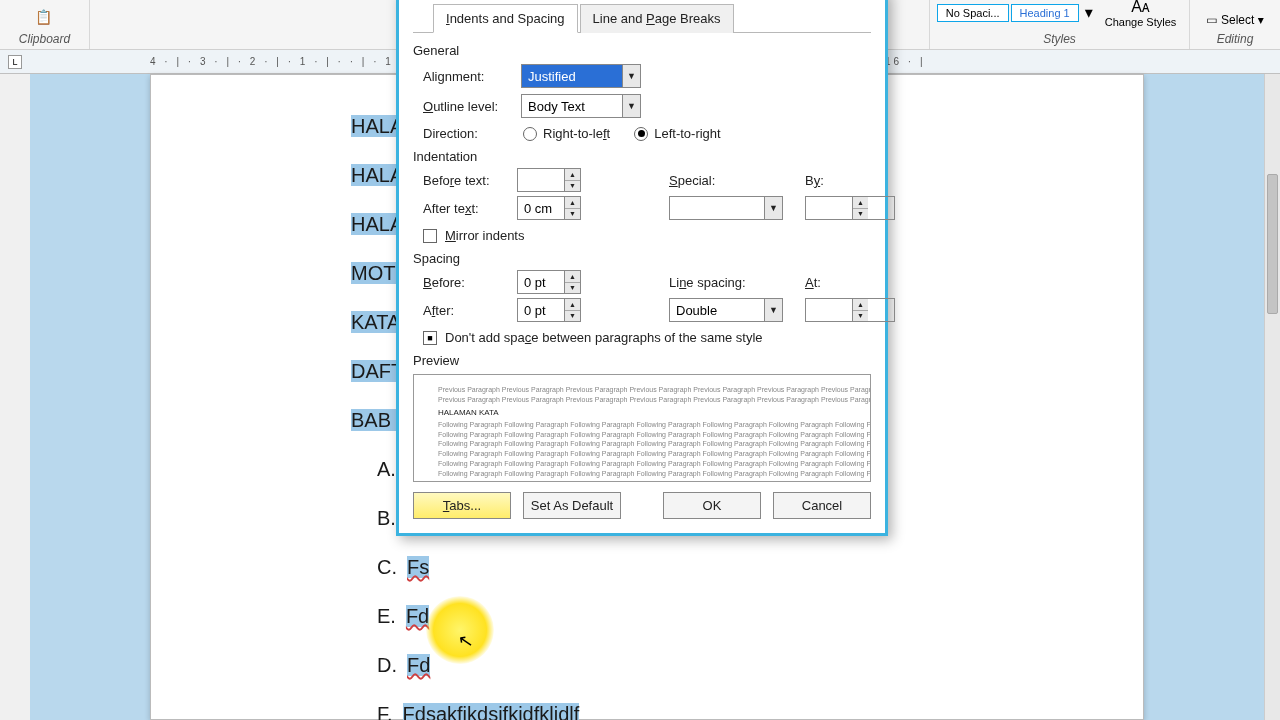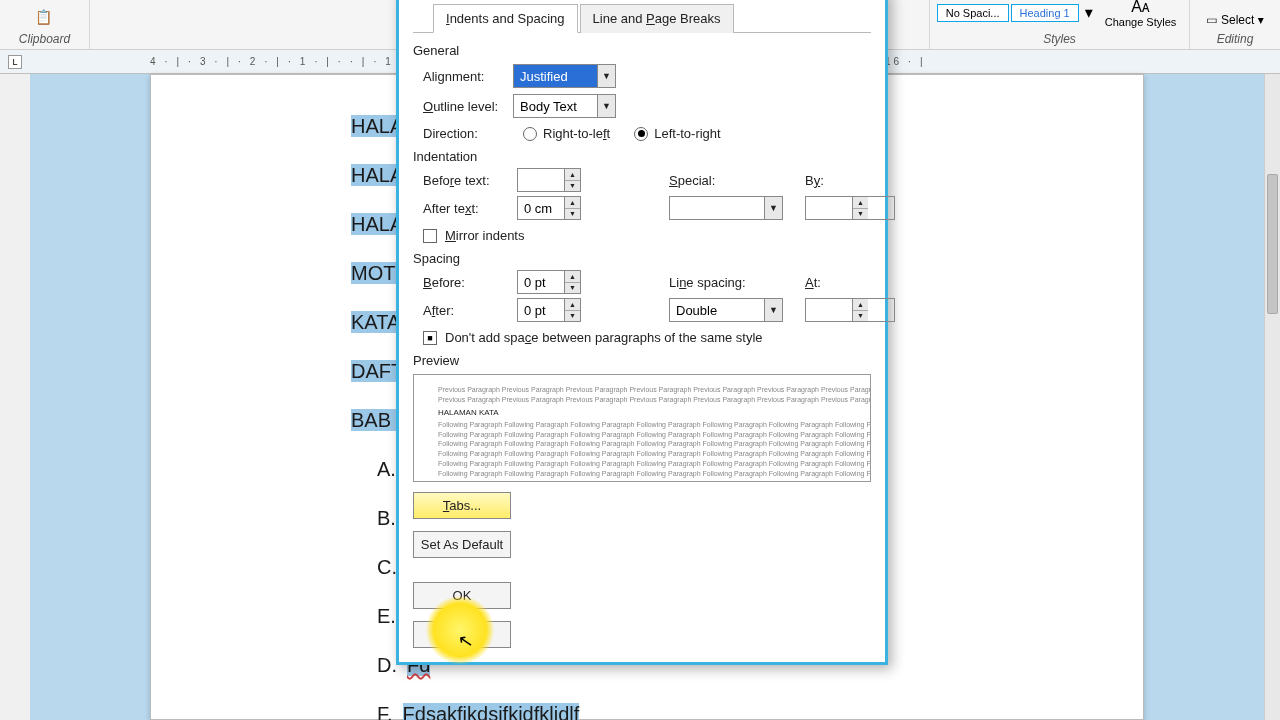--- a/index.html
+++ b/index.html
@@ -37,24 +37,24 @@
 .doc-line.indent { padding-left: 26px; }
 
 
 .dialog { position: absolute; left: 396px; top: -10px; width: 492px; background: #fff; border: 3px solid #3bb3e0; box-shadow: 4px 4px 12px rgba(0,0,0,0.3); z-index: 100; }
 .dialog-body { padding: 10px 14px 14px 14px; font-size: 13px; color: #222; }
 .tabs-row { display: flex; border-bottom: 1px solid #b8b8b8; margin-bottom: 10px; }
 .tab { padding: 6px 12px; border: 1px solid #b8b8b8; border-bottom: none; background: #f0f0f0; margin-right: 2px; font-size: 13px; position: relative; top: 1px; }
 .tab.active { background: #fff; border-bottom: 1px solid #fff; margin-left: 20px; }
 
 .section-title { font-size: 13px; margin: 6px 0 4px 0; color: #222; }
-.form-row { display: flex; align-items: center; margin: 6px 0; padding-left: 10px; }
+.form-row { display: flex; align-items: center; margin: 6px 0; padding-left: 10px; gap: 8px; }
 .form-label { width: 90px; font-size: 13px; }
 .combo { position: relative; display: inline-flex; border: 1px solid #888; height: 24px; }
-.combo input { border: none; padding: 0 6px; font-size: 13px; width: 83px; outline: none; }
+.combo input { border: none; padding: 0 6px; font-size: 13px; width: 100px; outline: none; }
 .combo .dd { width: 18px; background: #e8e8e8; border-left: 1px solid #888; display: flex; align-items: center; justify-content: center; font-size: 9px; cursor: pointer; }
 .combo.selected input { background: #2a6fd6; color: #fff; }
 .spinner { position: relative; display: inline-flex; border: 1px solid #888; height: 24px; }
 .spinner input { border: none; padding: 0 6px; font-size: 13px; width: 46px; outline: none; }
 .spin-btns { width: 16px; display: flex; flex-direction: column; border-left: 1px solid #888; }
 .spin-btns div { flex: 1; background: #e8e8e8; display: flex; align-items: center; justify-content: center; font-size: 7px; cursor: pointer; border-bottom: 1px solid #aaa; }
 .spin-btns div:last-child { border-bottom: none; }
 
 .radio-row { display: flex; align-items: center; gap: 24px; padding-left: 10px; margin: 8px 0; }
 .radio-opt { display: flex; align-items: center; gap: 6px; font-size: 13px; }
@@ -65,21 +65,21 @@
 .checkbox { width: 14px; height: 14px; border: 1px solid #666; display: flex; align-items: center; justify-content: center; font-size: 11px; color: #000; }
 .checkbox.checked::after { content: "■"; font-size: 9px; }
 
 .two-col { display: grid; grid-template-columns: 240px 130px 90px; gap: 4px 6px; align-items: center; padding-left: 10px; margin: 4px 0; }
 .col-label { font-size: 13px; }
 
 .preview-box { border: 1px solid #999; height: 108px; margin: 6px 0 10px 0; padding: 10px 24px; font-size: 7px; color: #888; line-height: 1.4; overflow: hidden; }
 .preview-box .pline { white-space: nowrap; }
 .preview-box .sample { color: #222; font-size: 8px; margin: 2px 0; }
 
-.dlg-buttons { display: flex; gap: 12px; justify-content: space-between; margin-top: 8px; flex-direction: column; }
+.dlg-buttons { display: flex; gap: 12px; justify-content: space-between; margin-top: 8px; }
 .dlg-btn { border: 1px solid #888; background: #f4f4f4; padding: 5px 0; font-size: 13px; width: 98px; text-align: center; cursor: pointer; }
 .dlg-btn.tabs-btn { background: linear-gradient(to bottom, #fff9c0, #ffed6b); position: relative; }
 
 
 .highlight { position: absolute; width: 68px; height: 68px; border-radius: 50%; background: radial-gradient(circle, #fff56a 0%, #ffe221 55%, rgba(255,226,33,0) 72%); left: 426px; top: 596px; z-index: 200; pointer-events: none; }
 .cursor { position: absolute; left: 458px; top: 630px; z-index: 201; font-size: 18px; transform: rotate(-10deg); pointer-events: none; }
 
 
 .vscroll { position: absolute; right: 0; top: 74px; bottom: 0; width: 16px; background: #e8e8e8; border-left: 1px solid #ccc; }
 .vscroll .thumb { position: absolute; left: 2px; right: 2px; top: 100px; height: 140px; background: #c4c4c4; border: 1px solid #aaa; border-radius: 2px; }

